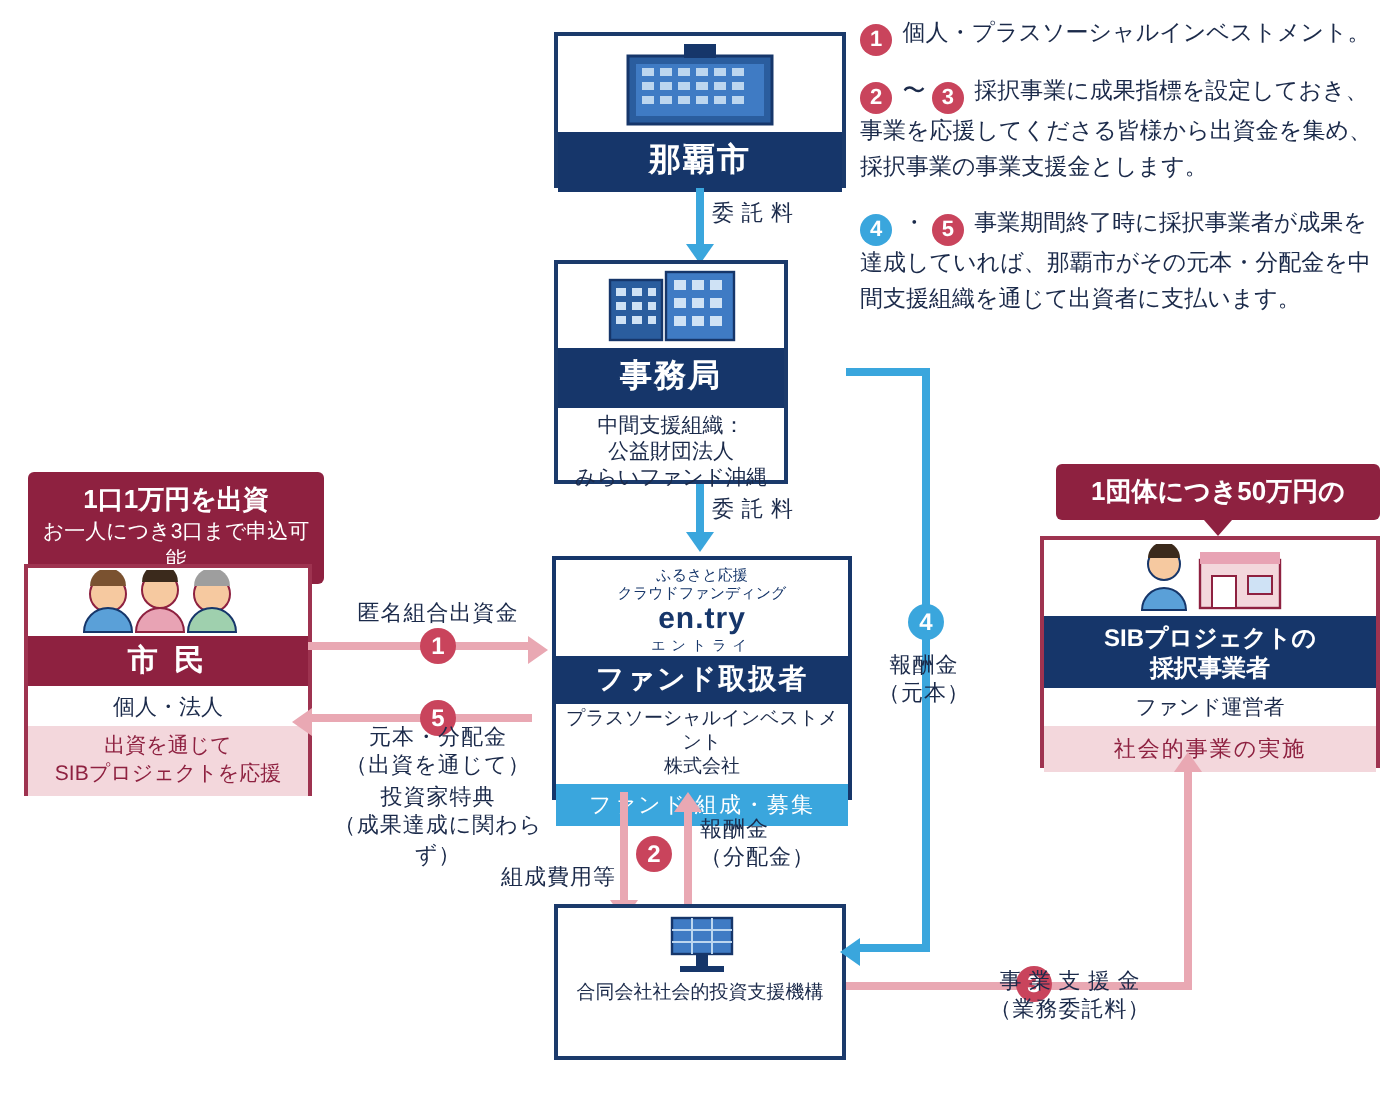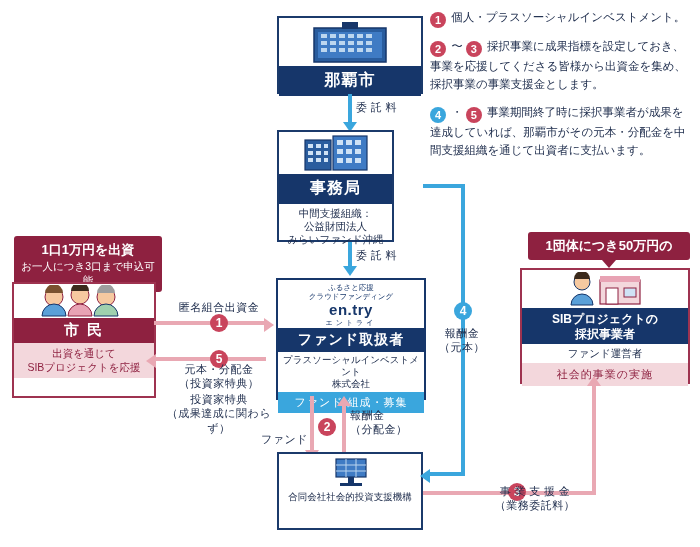--- a/index.html
+++ b/index.html
@@ -249,34 +249,35 @@
         <path d="M35 6 a9 9 0 0 1 18 0 z" fill="#3b2a1c"></path>
       </g>
       <g>
         <circle cx="70" cy="12" r="9" fill="#f6c9a0" stroke="#8e2140" stroke-width="1"></circle>
         <path d="M58 31 a12 12 0 0 1 24 0z" fill="#9fd0ae" stroke="#16366a" stroke-width="1"></path>
         <path d="M61 8 a9 9 0 0 1 18 0 z" fill="#9e9e9e"></path>
       </g>
     </svg>
   </div>
   <div class="head">市 民</div>
+  <div class="sub">個人・法人</div>
   <div class="foot" style="white-space:pre-line;">出資を通じて
 SIBプロジェクトを応援</div>
 </div>
 
 <div class="line pink" style="left:154px;top:321px;width:112px;height:4px;"></div>
 <div class="arrowhead tri-right pink" style="left:264px;top:318px;"></div>
 <div class="lbl" style="left:164px;top:300px;width:110px;">匿名組合出資金</div>
 <div class="num red" style="left:210px;top:314px;">1</div>
 
 <div class="line pink" style="left:154px;top:357px;width:112px;height:4px;"></div>
 <div class="arrowhead tri-left pink" style="left:146px;top:354px;"></div>
 <div class="num red" style="left:210px;top:350px;">5</div>
 <div class="lbl" style="left:160px;top:362px;width:118px;white-space:pre-line;">元本・分配金
-（投資家特典）</div>
+（出資を通じて）</div>
 <div class="lbl" style="left:160px;top:392px;width:118px;white-space:pre-line;">投資家特典
 （成果達成に関わらず）</div>
 
 <div class="handler">
   <div class="brandline" style="white-space:pre-line;">ふるさと応援
 クラウドファンディング</div>
   <div class="logo">
     <span>en.try</span>
     <small>エントライ</small>
   </div>
@@ -284,21 +285,21 @@
   <div class="sub" style="white-space:pre-line;">プラスソーシャルインベストメント
 株式会社</div>
   <div class="foot">ファンド 組成・募集</div>
 </div>
 
 <div class="line pink" style="left:310px;top:396px;width:4px;height:56px;"></div>
 <div class="arrowhead tri-down pink" style="left:305px;top:450px;"></div>
 <div class="line pink" style="left:342px;top:400px;width:4px;height:56px;"></div>
 <div class="arrowhead tri-up pink" style="left:337px;top:396px;"></div>
 <div class="num red" style="left:318px;top:418px;">2</div>
-<div class="lbl" style="left:228px;top:432px;width:80px;text-align:right;">ファンド</div>
+<div class="lbl" style="left:228px;top:432px;width:80px;text-align:right;">組成費用等</div>
 <div class="lbl" style="left:350px;top:408px;width:78px;text-align:left;white-space:pre-line;">報酬金
 （分配金）</div>
 
 <div class="node" style="left:277px;top:452px;width:146px;height:78px;">
   <div style="height:34px;display:flex;align-items:center;justify-content:center;">
     <svg width="64" height="30" viewBox="0 0 64 30">
       <rect x="18" y="3" width="30" height="18" fill="#3f7bc4" stroke="#16366a" stroke-width="1.2"></rect>
       <g stroke="#bcd6ef" stroke-width="1">
         <line x1="28" y1="3" x2="28" y2="21"></line>
           <line x1="38" y1="3" x2="38" y2="21"></line>

